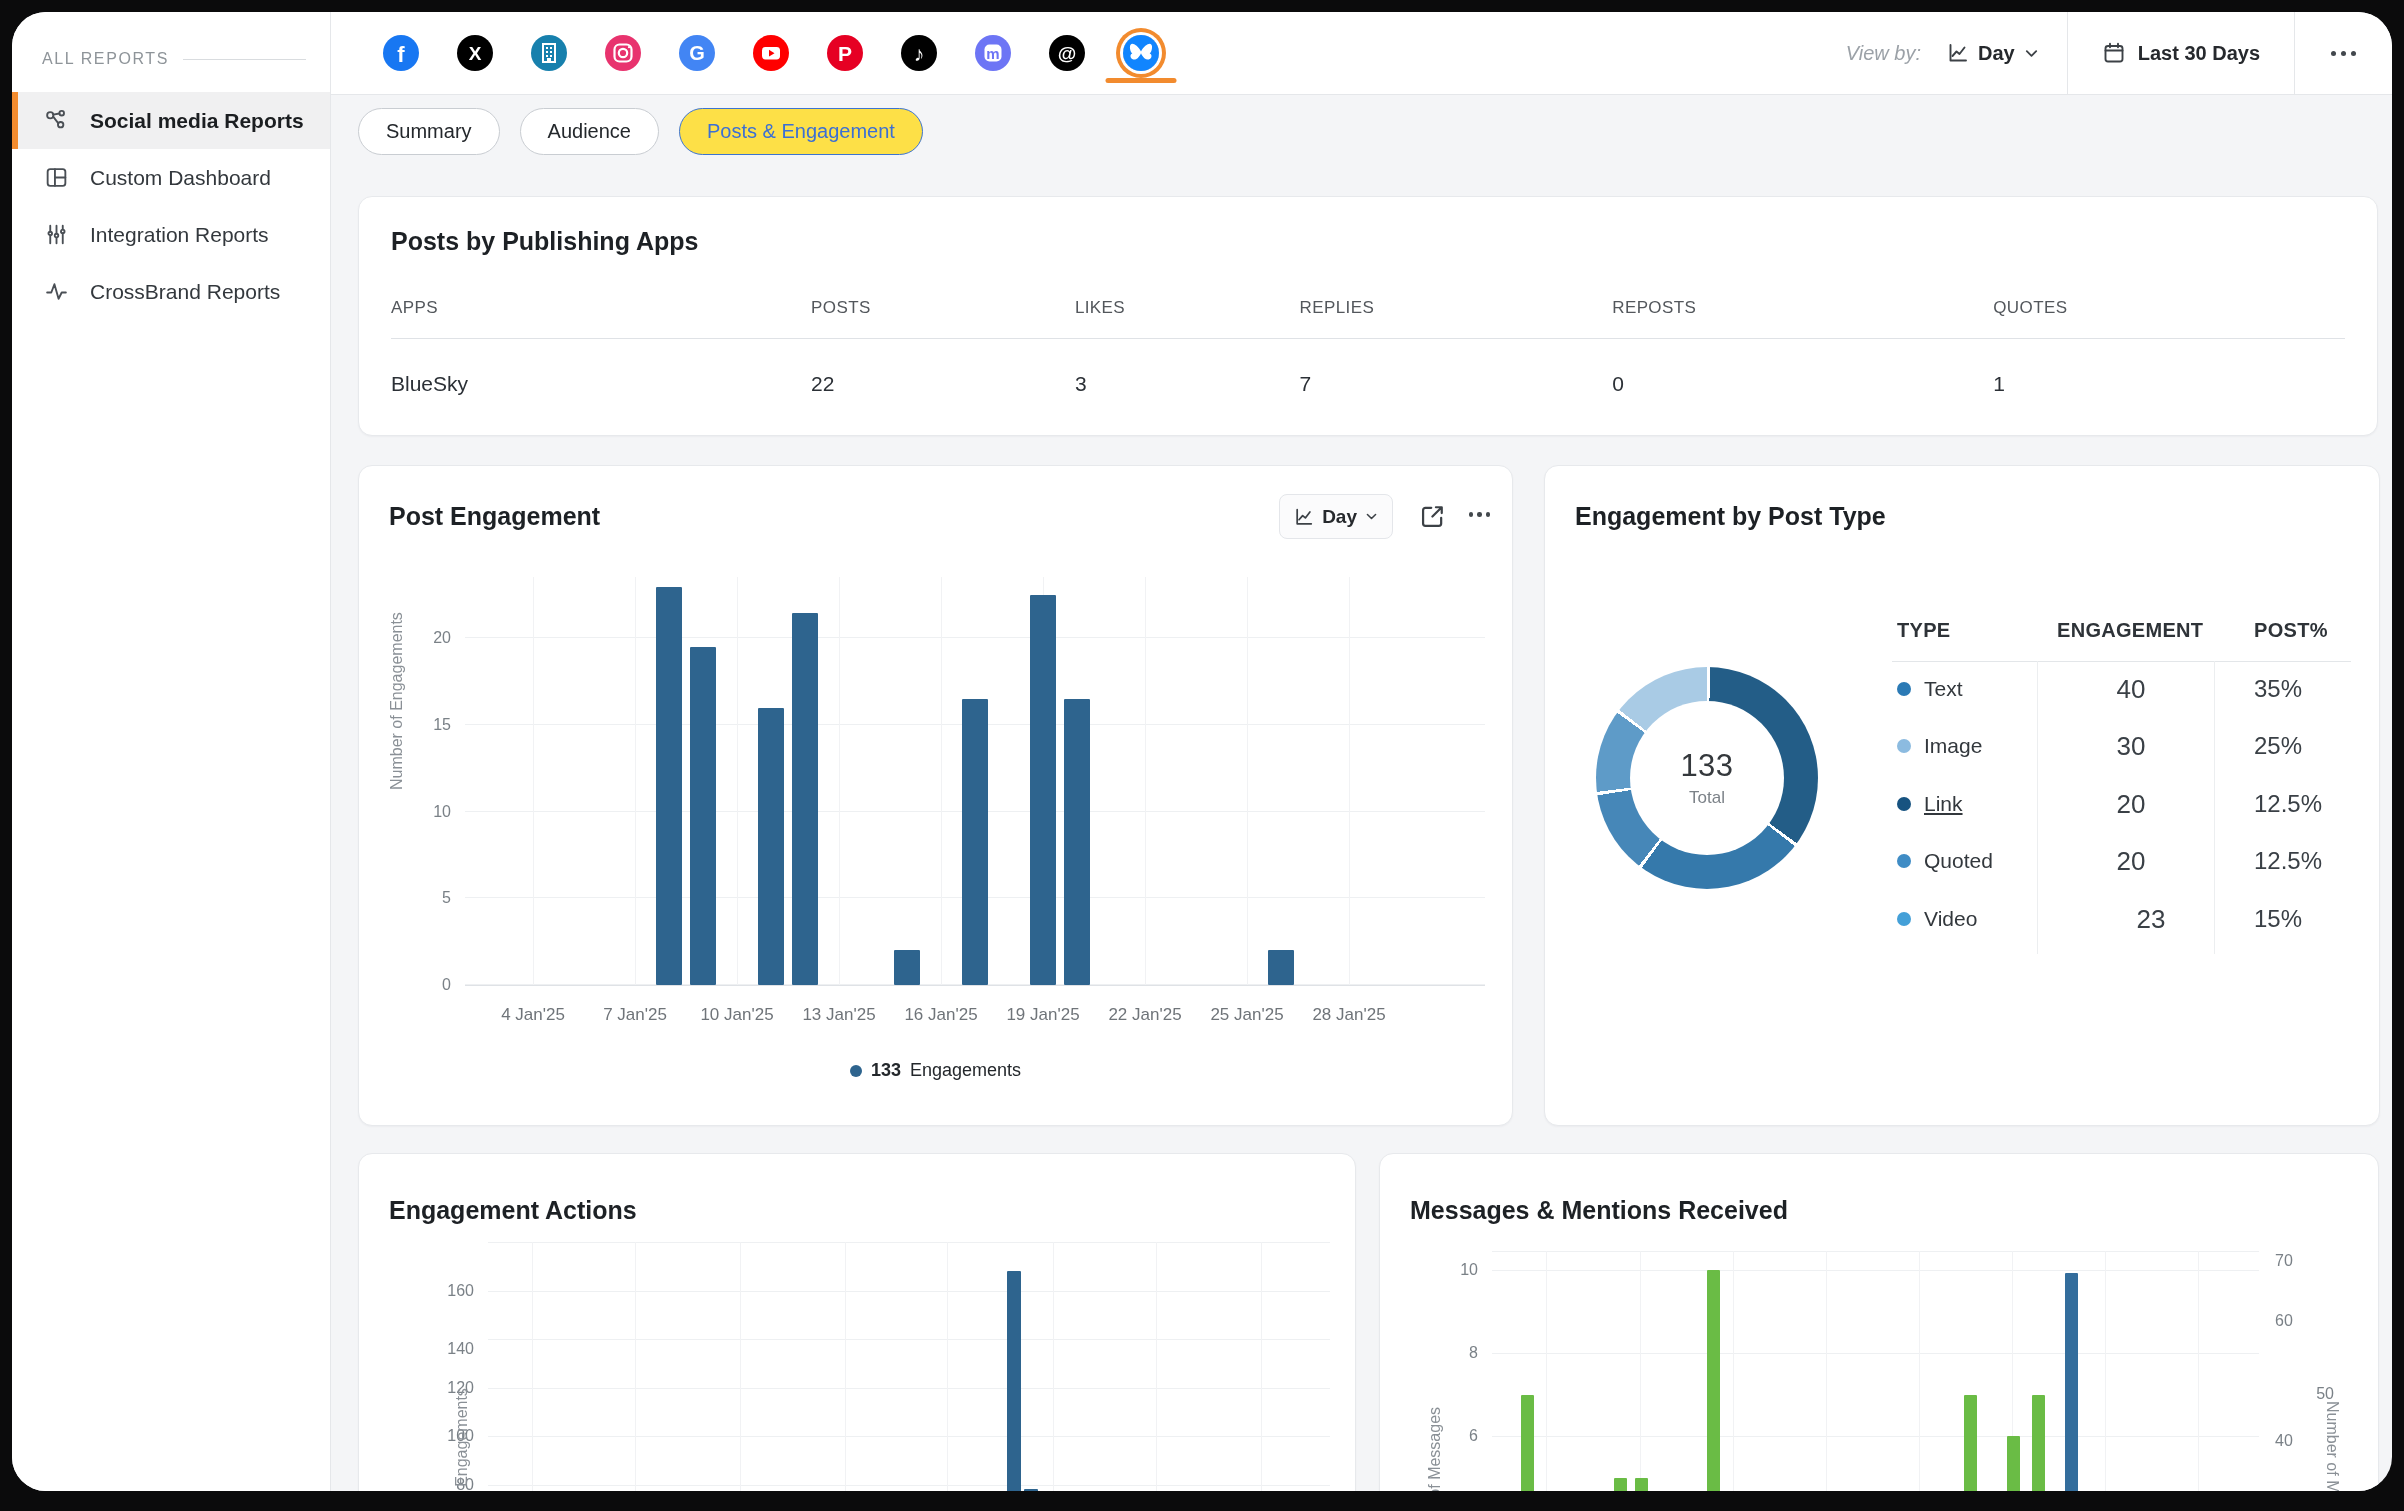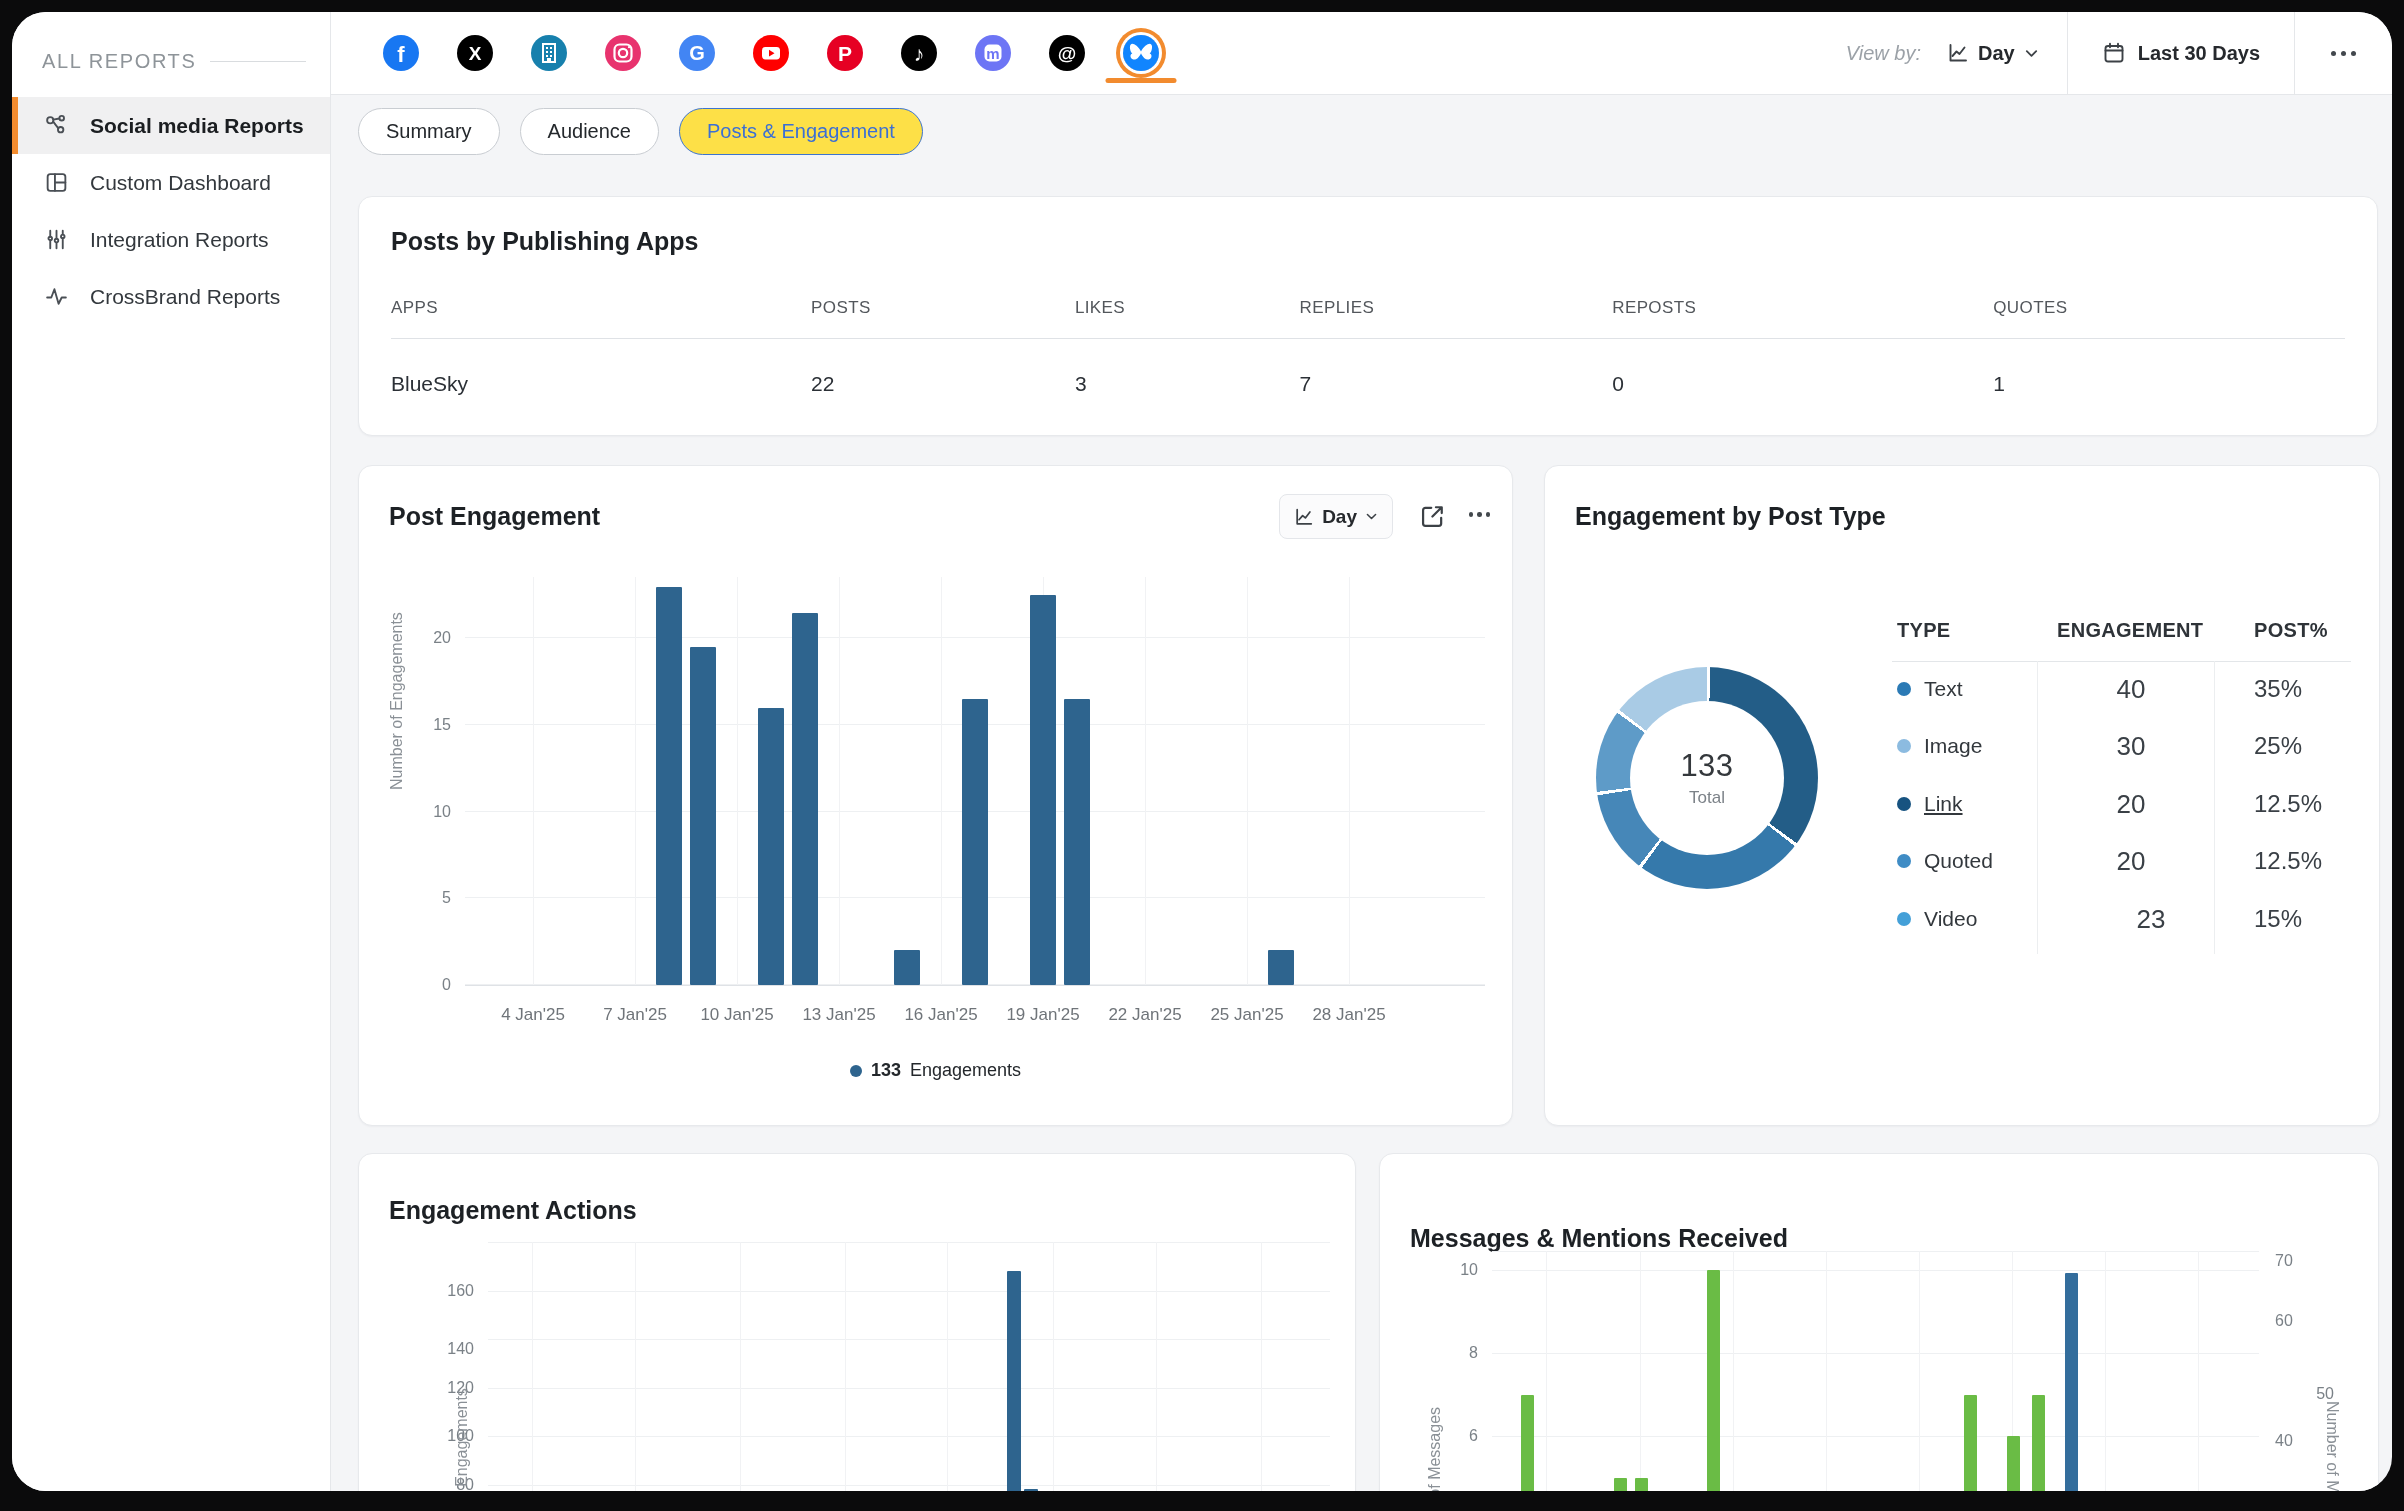--- a/index.html
+++ b/index.html
@@ -5,21 +5,21 @@
   * { margin:0; padding:0; box-sizing:border-box; }
   html,body { width:2405px; height:1512px; background:#0b0b0c; overflow:hidden;
               font-family:"Liberation Sans","DejaVu Sans",sans-serif; }
   .window { position:absolute; left:12px; top:12px; right:12px; bottom:20px;
             background:#f4f5f7; border-radius:34px; overflow:hidden; }
 
   
   .sidebar { position:absolute; left:0; top:0; bottom:0; width:319px; background:#fff;
              border-right:1px solid #e5e7ea; z-index:5; }
   .sb-head { display:flex; align-items:center; margin:38px 24px 24px 30px; }
-  .sb-head .lbl { font-size:20px; letter-spacing:1.6px; color:#8e9499; }
+  .sb-head .lbl { font-size:16px; letter-spacing:1.6px; color:#8e9499; }
   .sb-head .rule { flex:1; height:1px; background:#d9dcdf; margin-left:14px; }
   .sb-item { position:relative; height:57px; display:flex; align-items:center; gap:21px;
              padding-left:32px; font-size:21px; color:#33383d; cursor:pointer; }
   .sb-item svg { width:25px; height:25px; stroke:#4a4f55; fill:none; stroke-width:1.8;
                  stroke-linecap:round; stroke-linejoin:round; flex:0 0 auto; }
   .sb-item.active { background:#f0f0f1; font-weight:bold; color:#1b1e21; }
   .sb-item.active::before { content:""; position:absolute; left:0; top:0; bottom:0; width:6px;
                             background:#f28b2e; }
 
   
@@ -416,21 +416,21 @@
           <div class="gridline-v" style="left: 565px;"></div>
           <div class="gridline-v" style="left: 668px;"></div>
           <div class="gridline-v" style="left: 773px;"></div>
           <div class="bar" style="left: 519px; width: 14px; top: 29px; height: 407px; background: rgb(46, 100, 142);"></div>
           <div class="bar" style="left: 536px; width: 14px; top: 247px; height: 189px; background: rgb(46, 100, 142);"></div>
         </div>
       <div class="axis-label" style="left:103px; top:403px; transform:rotate(-90deg); transform-origin:left center;" id="eaYlabel">Number of Engagements</div>
     </section>
 
     <section class="card" style="left:1047px; top:1057px; width:1000px; height:634px;">
-      <div class="card-title" style="position:absolute; left:30px; top:42px;margin-top:28px;">Messages &amp; Mentions Received</div>
+      <div class="card-title" style="position:absolute; left:30px; top:42px;">Messages &amp; Mentions Received</div>
       <div id="mmChart" style="position:absolute; left:112px; top:97px; width:767px; height:435px;">
           <div class="gridline-h" style="top: 0px;"></div>
           <div class="gridline-h" style="top: 19px;"></div>
           <div class="ytick" style="left: -73px; top: 10px;">10</div>
           <div class="gridline-h" style="top: 102px;"></div>
           <div class="ytick" style="left: -73px; top: 93px;">8</div>
           <div class="gridline-h" style="top: 185px;"></div>
           <div class="ytick" style="left: -73px; top: 176px;">6</div>
           <div class="ytick" style="left: 783px; top: 1px; text-align: left;">70</div>
           <div class="ytick" style="left: 783px; top: 61px; text-align: left;">60</div>

